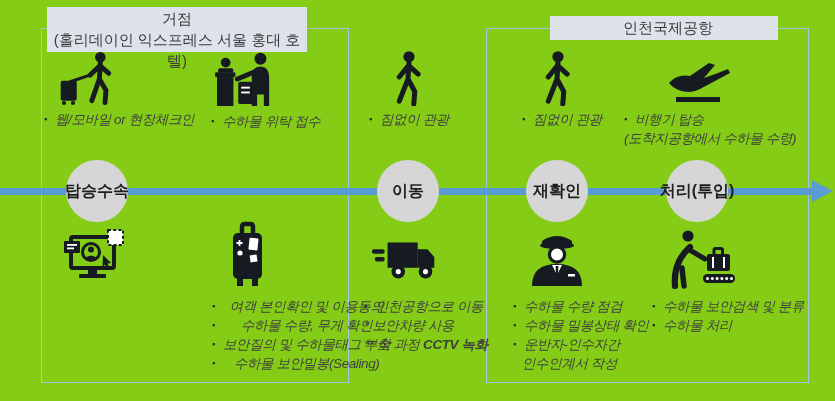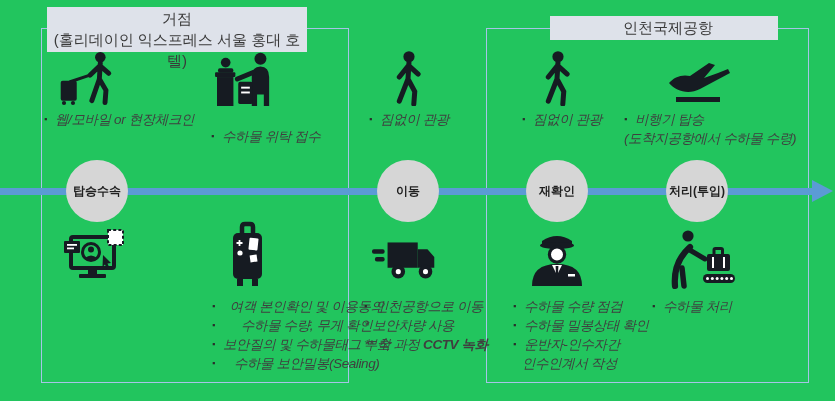--- a/index.html
+++ b/index.html
@@ -1,49 +1,49 @@
 <!DOCTYPE html>
 <html><head>
 <meta charset="utf-8">
 <style>
   html,body{margin:0;padding:0;background:#fff;}
-  #canvas{position:relative;width:835px;height:401px;background:#22c55e;overflow:hidden;
+  #canvas{position:relative;width:835px;height:401px;background:#84cc16;overflow:hidden;
           font-family:"Liberation Sans","DejaVu Sans",sans-serif;}
   .panel{position:absolute;border:1.5px solid #A6C4E7;background:transparent;}
   #hotel-panel{left:41px;top:28px;width:306px;height:353px;}
   #airport-panel{left:486px;top:28px;width:321px;height:353px;}
   .hdr{position:absolute;background:#DEE2EA;color:#3a3a3a;text-align:center;z-index:3;}
   #hotel-header{left:47px;top:7px;width:260px;height:44px;font-size:15px;line-height:21px;padding-top:1px;}
   #airport-header{left:550px;top:16px;width:220px;height:24px;font-size:15px;line-height:24px;padding-left:8px;}
   .tl-line{position:absolute;left:0;top:188px;width:816px;height:7px;background:#5B9BD5;z-index:2;}
   .tl-arrow{position:absolute;left:812px;top:180px;width:0;height:0;z-index:2;
             border-top:11px solid transparent;border-bottom:11px solid transparent;border-left:21px solid #5B9BD5;}
   .node{position:absolute;top:160px;width:62px;height:62px;border-radius:50%;background:#D6D6D6;z-index:4;
-        display:flex;align-items:center;justify-content:center;font-size:12px;font-weight:bold;color:#1f1f1f;white-space:nowrap;}
+        display:flex;align-items:center;justify-content:center;font-size:16px;font-weight:bold;color:#1f1f1f;white-space:nowrap;}
   #node-1{left:66px;}#node-2{left:216px;}#node-3{left:377px;}#node-4{left:526px;}#node-5{left:666px;}
   .icn{position:absolute;z-index:3;}
   .icn svg{width:100%;height:100%;display:block;}
   #ic-t1{left:56px;top:50px;width:66px;height:56px;}
   #ic-t2{left:214px;top:50px;width:62px;height:56px;}
   #ic-t3{left:388px;top:50px;width:40px;height:56px;}
   #ic-t4{left:537px;top:50px;width:40px;height:56px;}
   #ic-t5{left:666px;top:60px;width:66px;height:44px;}
   #ic-b1{left:63px;top:228px;width:64px;height:58px;}
   #ic-b2{left:225px;top:221px;width:44px;height:68px;}
   #ic-b3{left:372px;top:234px;width:72px;height:50px;}
   #ic-b4{left:527px;top:227px;width:60px;height:60px;}
   #ic-b5{left:660px;top:228px;width:78px;height:62px;}
   .tb{position:absolute;z-index:3;font-size:13.5px;line-height:19px;color:#3F3F3F;letter-spacing:-0.4px;white-space:nowrap;font-style:italic;}
   .ln{position:relative;padding-left:11px;}
   .ln::before{content:"▪";position:absolute;left:0;top:0;font-size:9px;line-height:19px;color:#2b2b2b;}
   .nm{padding-left:0;}
   .nm::before{content:none;}
   .ind{padding-left:9px;}
   #tb-t1{left:44px;top:110px;}
-  #tb-t2{left:211px;top:127px;}
+  #tb-t2{left:211px;top:112px;}
   #tb-t3{left:369px;top:110px;}
   #tb-t4{left:522px;top:110px;}
   #tb-t5{left:624px;top:110px;}
   #tb-b2{left:212px;top:297px;text-align:center;}
   #tb-b3{left:364px;top:297px;}
   #tb-b4{left:513px;top:297px;}
   #tb-b5{left:652px;top:297px;}
 </style>
 </head>
 <body>
@@ -208,16 +208,17 @@
     <div class="ln nm">* 보안차량 사용</div>
     <div class="ln nm"><span>** 全 과정 </span><b>CCTV 녹화</b></div>
   </div>
   <div class="tb" id="tb-b4">
     <div class="ln">수하물 수량 점검</div>
     <div class="ln">수하물 밀봉상태 확인</div>
     <div class="ln">운반자-인수자간</div>
     <div class="ln nm ind">인수인계서 작성</div>
   </div>
   <div class="tb" id="tb-b5">
+    <div class="ln">수하물 보안검색 및 분류</div>
     <div class="ln">수하물 처리</div>
   </div>
 
 </div>
 
 </body></html>

